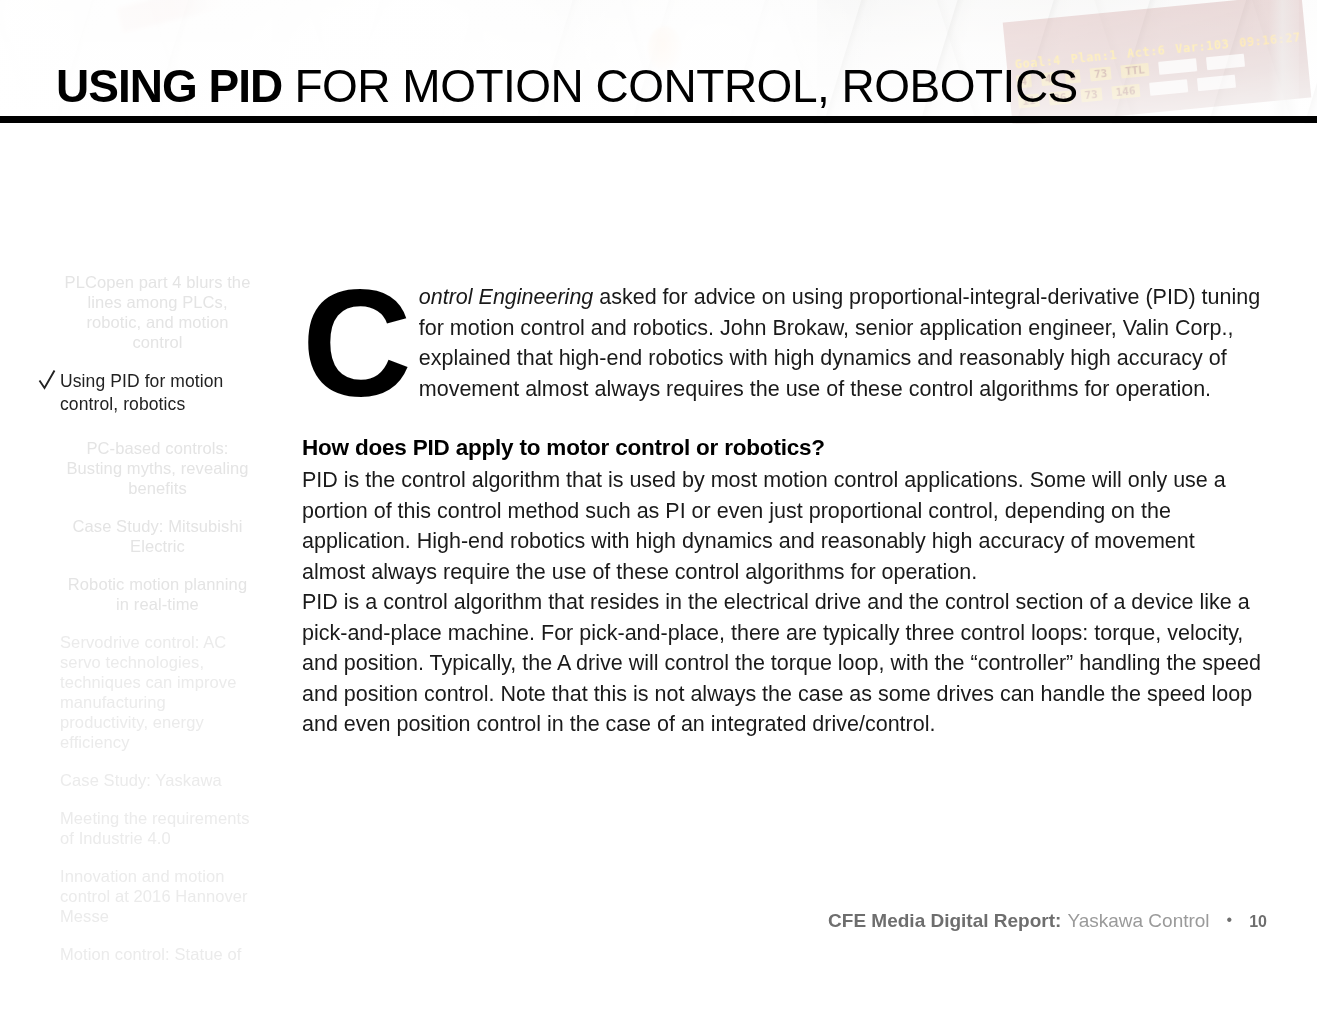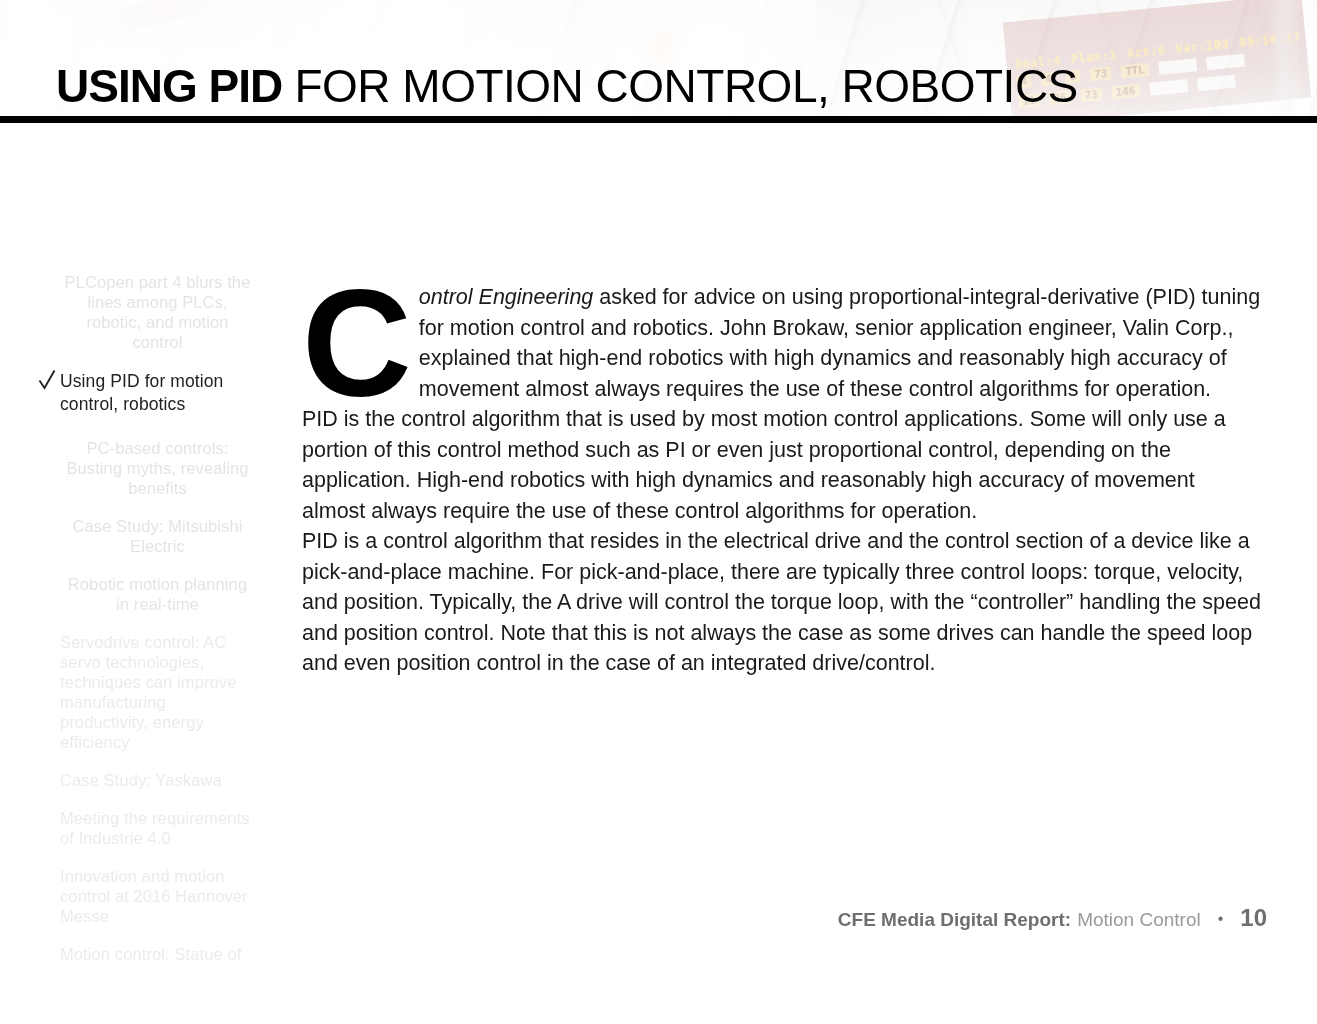--- a/index.html
+++ b/index.html
@@ -283,21 +283,21 @@
     display: flex;
     align-items: baseline;
     gap: 0;
     font-size: 19px;
     color: #808080;
     white-space: nowrap;
   }
   .footer-brand { font-weight: 700; color: #6e6e6e; }
   .footer-sub { font-weight: 400; color: #9a9a9a; margin-left: 6px; }
   .footer-dot { margin: 0 17px; color: #6e6e6e; font-size: 16px; position: relative; top: -2px; }
-  .footer-page { font-weight: 700; color: #6e6e6e; font-size: 24px; }
+  .footer-page { font-weight: 700; color: #6e6e6e; font-size: 16px; }
 </style>
 </head>
 <body>
 
 <div class="page">
 
   <div class="header">
     <div class="header-photo">
       <div class="photo-base"></div>
       <div class="photo-beams"></div>
@@ -391,26 +391,27 @@
     <div class="toc-item fainter">
       <span>Motion control: Statue of Liberty rescue elevator</span>
     </div>
 
   </nav>
 
   <div class="article">
 
     <p class="lead"><span class="dropcap">C</span><em>ontrol Engineering</em><span> asked for advice on using proportional-integral-derivative (PID) tuning for motion control and robotics. John Brokaw, senior application engineer, Valin Corp., explained that high-end robotics with high dynamics and reasonably high accuracy of movement almost always requires the use of these control algorithms for operation.</span></p>
 
+    <h2 class="qa-head">How does PID apply to motor control or robotics?</h2>
     <p class="qa-body">PID is the control algorithm that is used by most motion control applications. Some will only use a portion of this control method such as PI or even just proportional control, depending on the application. High-end robotics with high dynamics and reasonably high accuracy of movement almost always require the use of these control algorithms for operation.</p>
 
     <p class="qa-body">PID is a control algorithm that resides in the electrical drive and the control section of a device like a pick-and-place machine. For pick-and-place, there are typically three control loops: torque, velocity, and position. Typically, the A drive will control the torque loop, with the “controller” handling the speed and position control. Note that this is not always the case as some drives can handle the speed loop and even position control in the case of an integrated drive/control.</p>
 
   </div>
 
   <div class="footer">
     <span class="footer-brand">CFE Media Digital Report:</span>
-    <span class="footer-sub">Motion Control</span>
+    <span class="footer-sub">Yaskawa Control</span>
     <span class="footer-dot">•</span>
     <span class="footer-page">10</span>
   </div>
 
 </div>
 
 </body></html>

